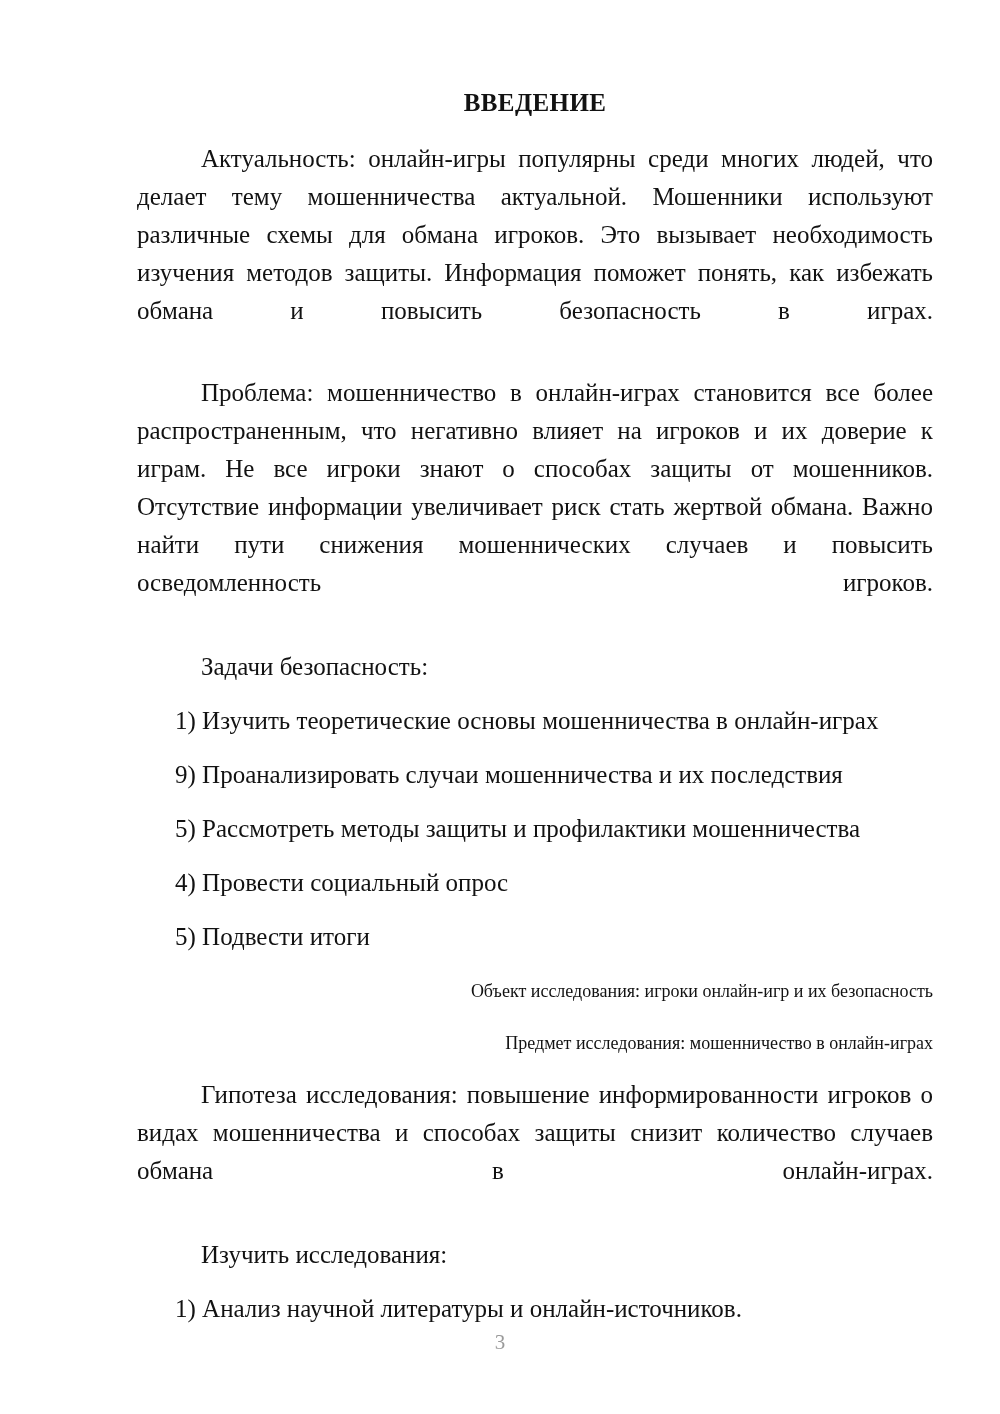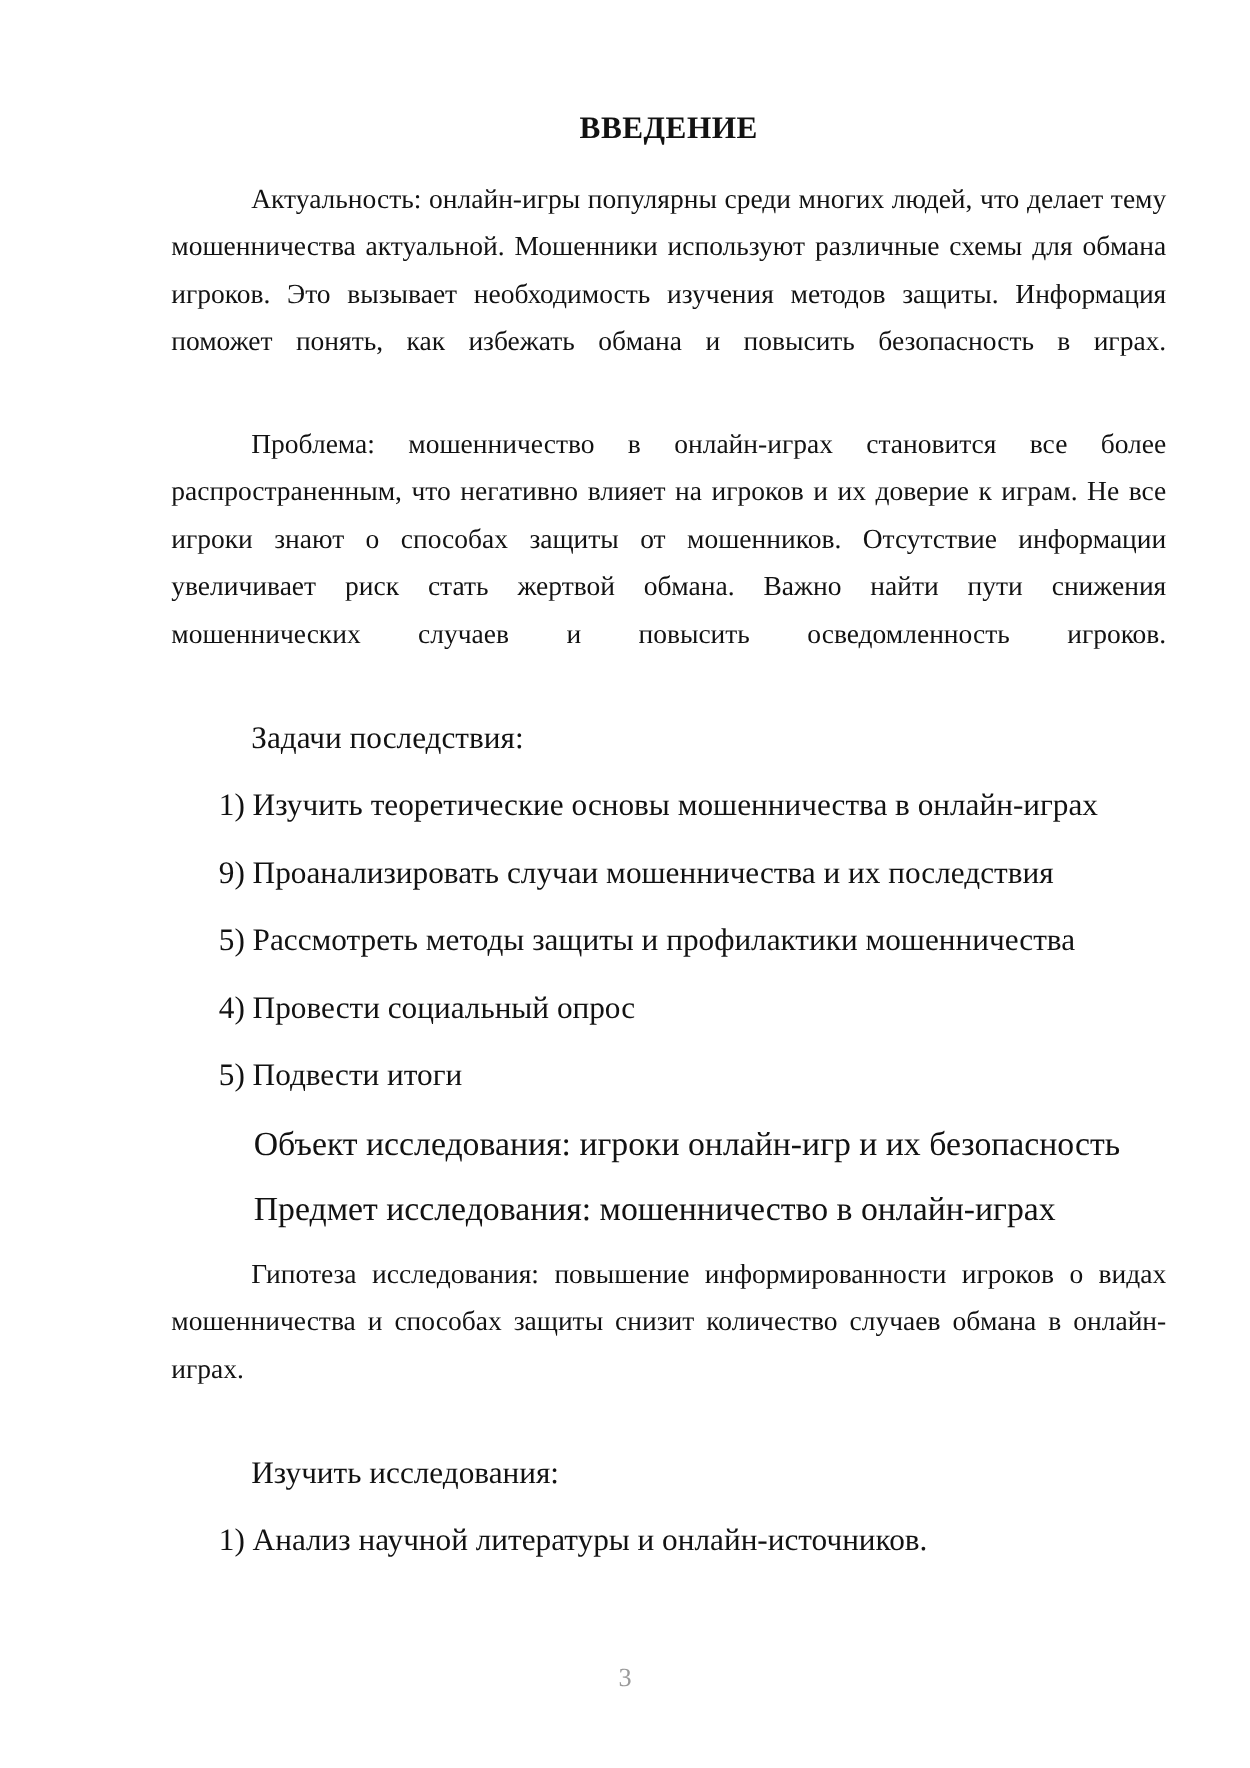--- a/index.html
+++ b/index.html
@@ -31,21 +31,21 @@
   .doc-heading {
     font-size: 25px;
     font-weight: bold;
     text-align: center;
     letter-spacing: 0.4px;
     line-height: 1.2;
     margin: 0 0 22px 0;
   }
 
   .para {
-    font-size: 22px;
+    font-size: 25px;
     line-height: 38px;
     text-align: justify;
     text-justify: inter-word;
     text-indent: 64px;
     margin: 0 0 6px 0;
     hyphens: none;
   }
 
   
   .para::after {
@@ -71,25 +71,25 @@
   .list-item {
     font-size: 25px;
     line-height: 38px;
     padding-left: 38px;
     margin: 16px 0 12px 0;
     text-align: left;
     white-space: nowrap;
   }
 
   .defline {
-    font-size: 27px;
+    font-size: 18px;
     line-height: 38px;
     padding-left: 66px;
     margin: 0 0 14px 0;
-    text-align: left;
+    text-align: right;
     white-space: nowrap;
   }
 
   .gap-after-list {
     height: 4px;
   }
 
   .page-number {
     position: absolute;
     left: 0;
@@ -108,21 +108,21 @@
 
   <div class="content">
 
     <h1 class="doc-heading">ВВЕДЕНИЕ</h1>
 
     <p class="para">Актуальность: онлайн-игры популярны среди многих людей, что делает тему мошенничества актуальной. Мошенники используют различные схемы для обмана игроков. Это вызывает необходимость изучения методов защиты. Информация поможет понять, как избежать обмана и повысить безопасность в играх.</p>
 
     <p class="para">Проблема: мошенничество в онлайн-играх становится все более распространенным, что негативно влияет на игроков и их доверие к играм. Не все игроки знают о способах защиты от мошенников. Отсутствие информации увеличивает риск стать жертвой обмана. Важно найти пути снижения мошеннических случаев и повысить осведомленность игроков.</p>
 
 
-    <p class="subhead">Задачи последствия:</p>
+    <p class="subhead">Задачи безопасность:</p>
 
     <ul class="list">
       <li class="list-item">1) Изучить теоретические основы мошенничества в онлайн-играх</li>
       <li class="list-item">9) Проанализировать случаи мошенничества и их последствия</li>
       <li class="list-item">5) Рассмотреть методы защиты и профилактики мошенничества</li>
       <li class="list-item">4) Провести социальный опрос</li>
       <li class="list-item">5) Подвести итоги</li>
     </ul>
 
     <div class="gap-after-list"></div>

